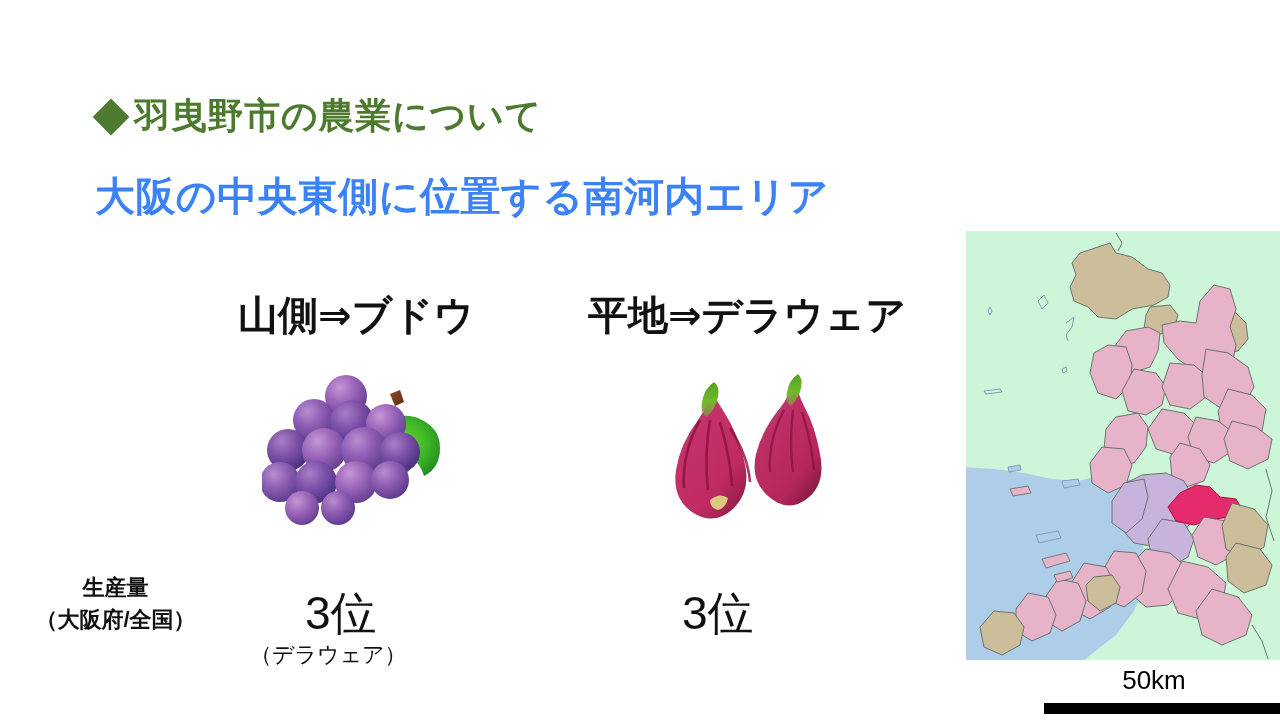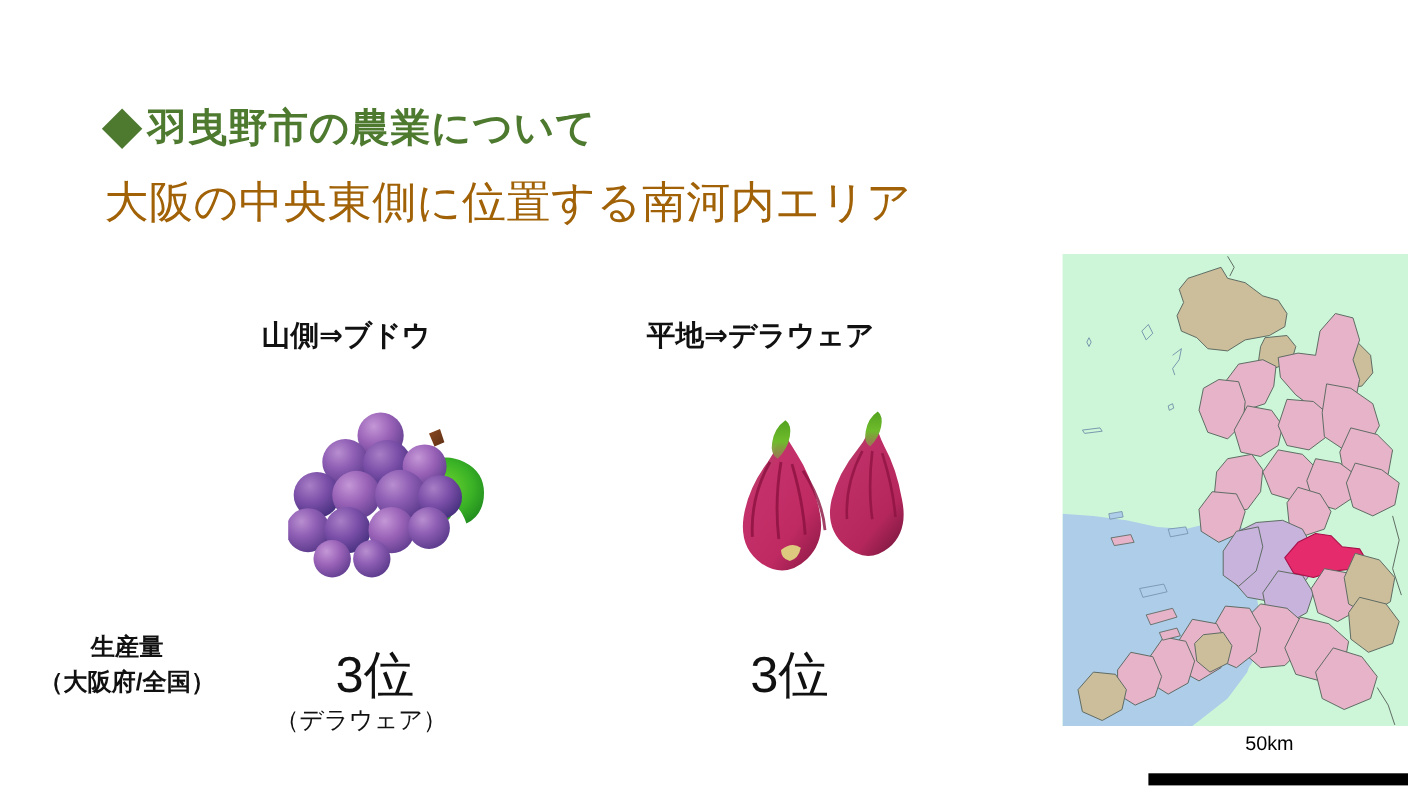--- a/index.html
+++ b/index.html
@@ -40,33 +40,33 @@
     height: 26px;
     background: #4d7a2f;
     transform: rotate(45deg);
     margin-right: 6px;
     flex: none;
   }
 
   .subtitle {
     position: absolute;
     left: 95px;
-    top: 156px;
+    top: 169px;
     font-size: 40px;
-    font-weight: 400;
-    color: #a16207;
+    font-weight: 700;
+    color: #3b82f6;
     letter-spacing: 0.01em;
     white-space: nowrap;
   }
 
   
   .col-heading {
     position: absolute;
     top: 288px;
-    font-size: 26px;
+    font-size: 40px;
     font-weight: 700;
     color: #111111;
     white-space: nowrap;
   }
   .col-heading.left  { left: 238px; }
   .col-heading.right { left: 588px; }
 
   .rank {
     position: absolute;
     font-size: 46px;
@@ -126,21 +126,21 @@
     top: 667px;
     width: 252px;
     height: 50px;
   }
   .scale-label {
     position: absolute;
     left: 0;
     top: 0;
     width: 252px;
     text-align: center;
-    font-size: 18px;
+    font-size: 26px;
     color: #000000;
     line-height: 1;
   }
   .scale-bar {
     position: absolute;
     left: 16px;
     top: 36px;
     width: 236px;
     height: 11px;
     background: #000000;

